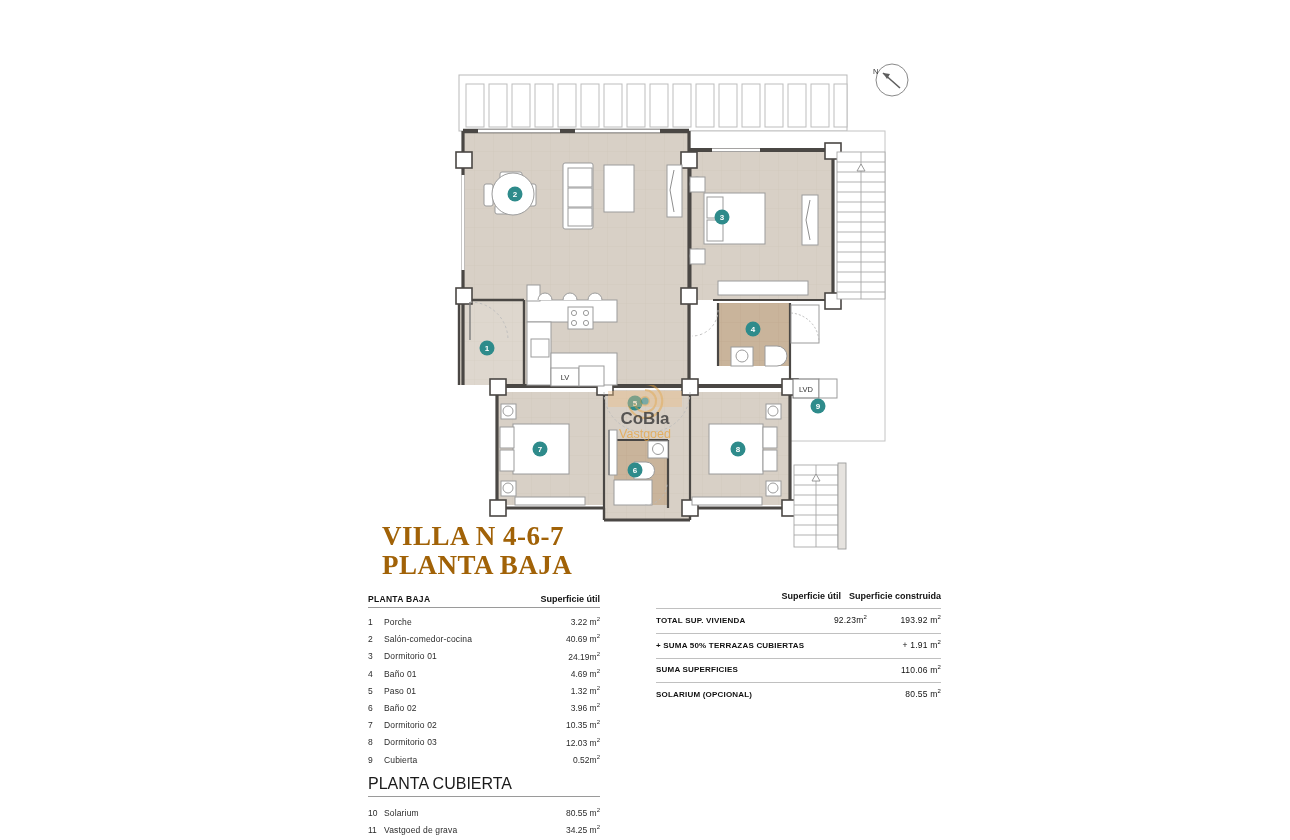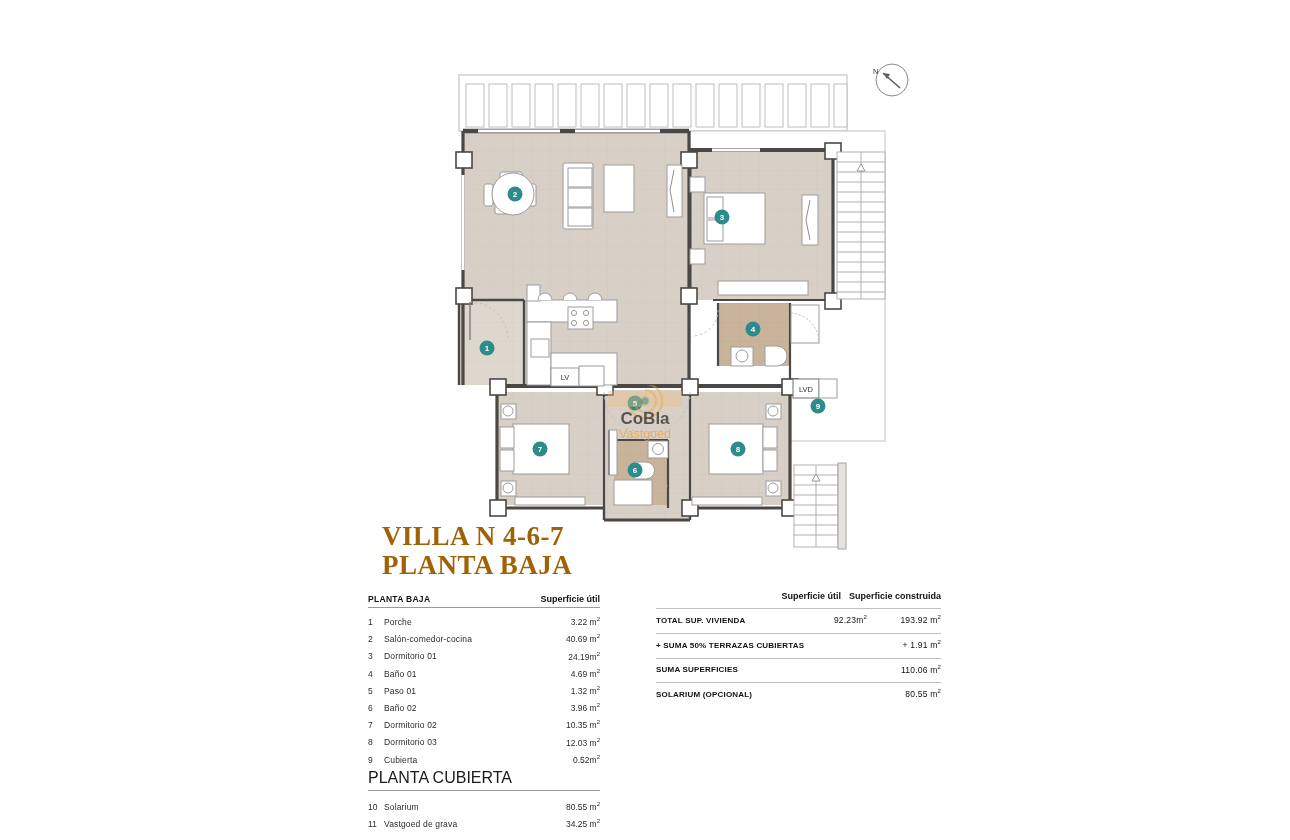--- a/index.html
+++ b/index.html
@@ -416,21 +416,21 @@
         <span class="num">8</span>
         <span class="nm">Dormitorio 03</span>
         <span class="val"><span>12.03 m</span><sup>2</sup></span>
       </div>
     <div class="row">
         <span class="num">9</span>
         <span class="nm">Cubierta</span>
         <span class="val"><span>0.52m</span><sup>2</sup></span>
       </div>
   </div>
-  <div style="margin-top:1px;">
+  <div style="margin-top:7px;">
     <span class="sec">PLANTA CUBIERTA</span>
     <div class="rule"></div>
   </div>
   <div style="padding-top:7px;">
     <div class="row">
         <span class="num">10</span>
         <span class="nm">Solarium</span>
         <span class="val"><span>80.55 m</span><sup>2</sup></span>
       </div>
     <div class="row">

